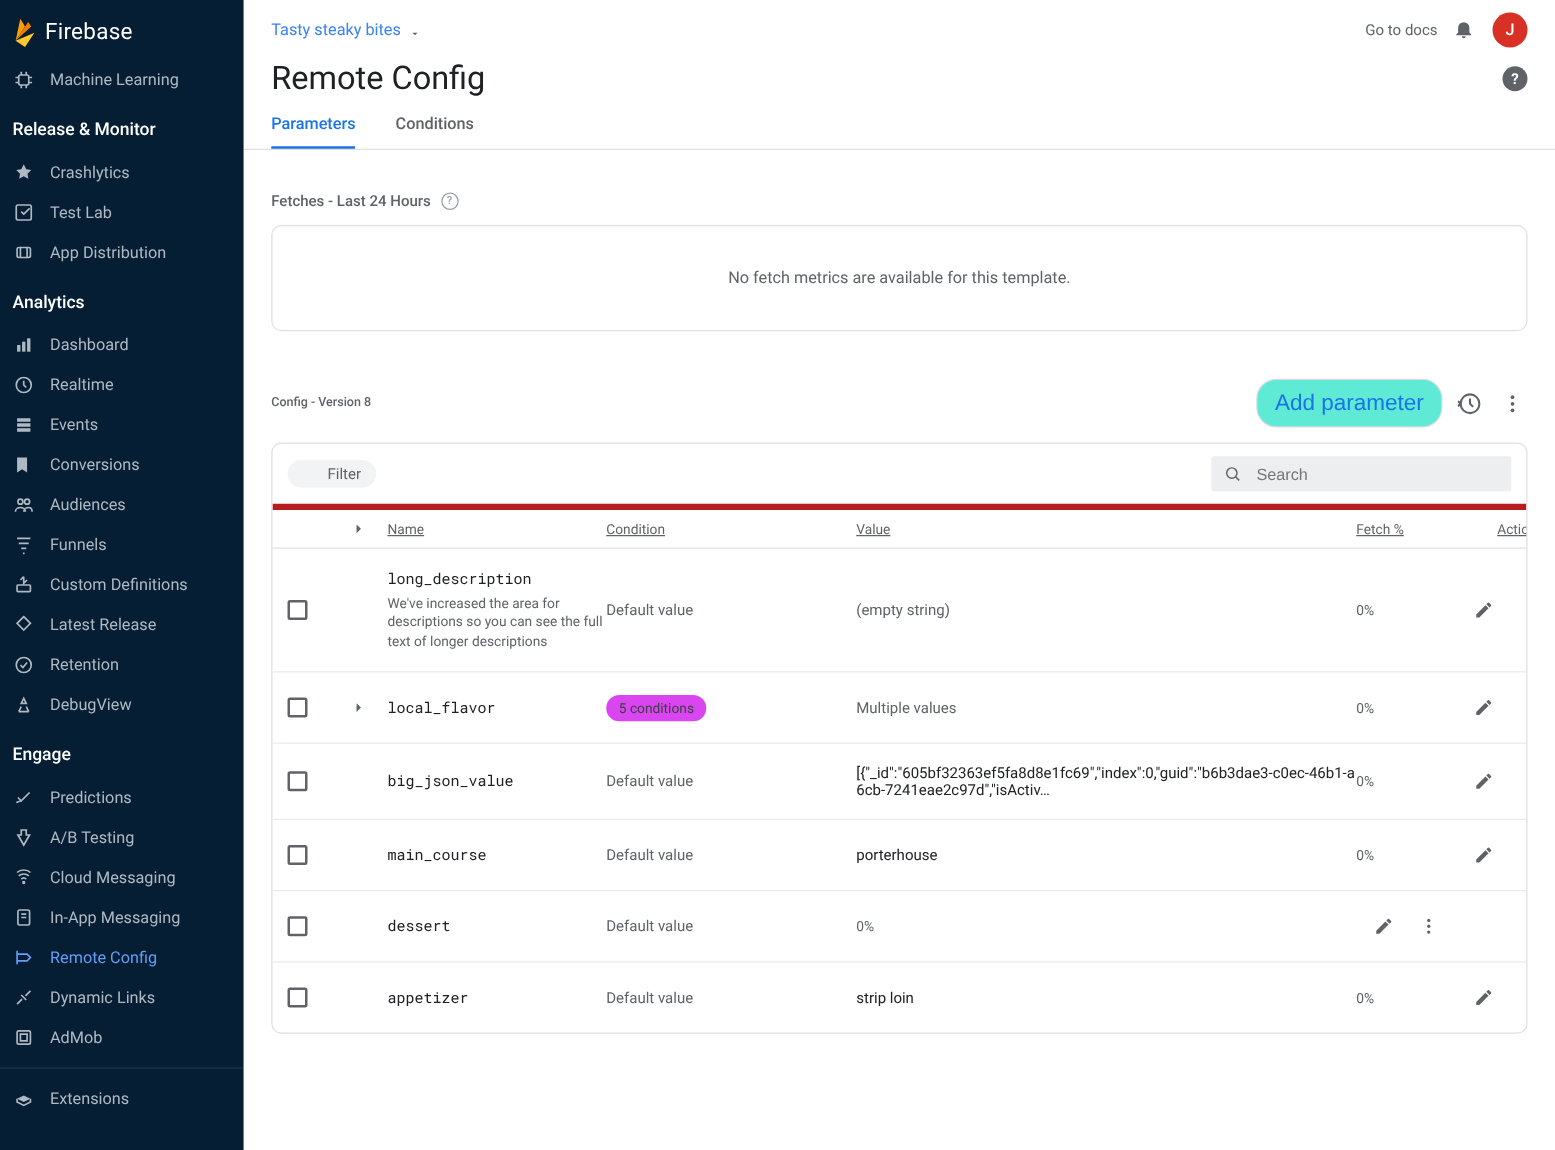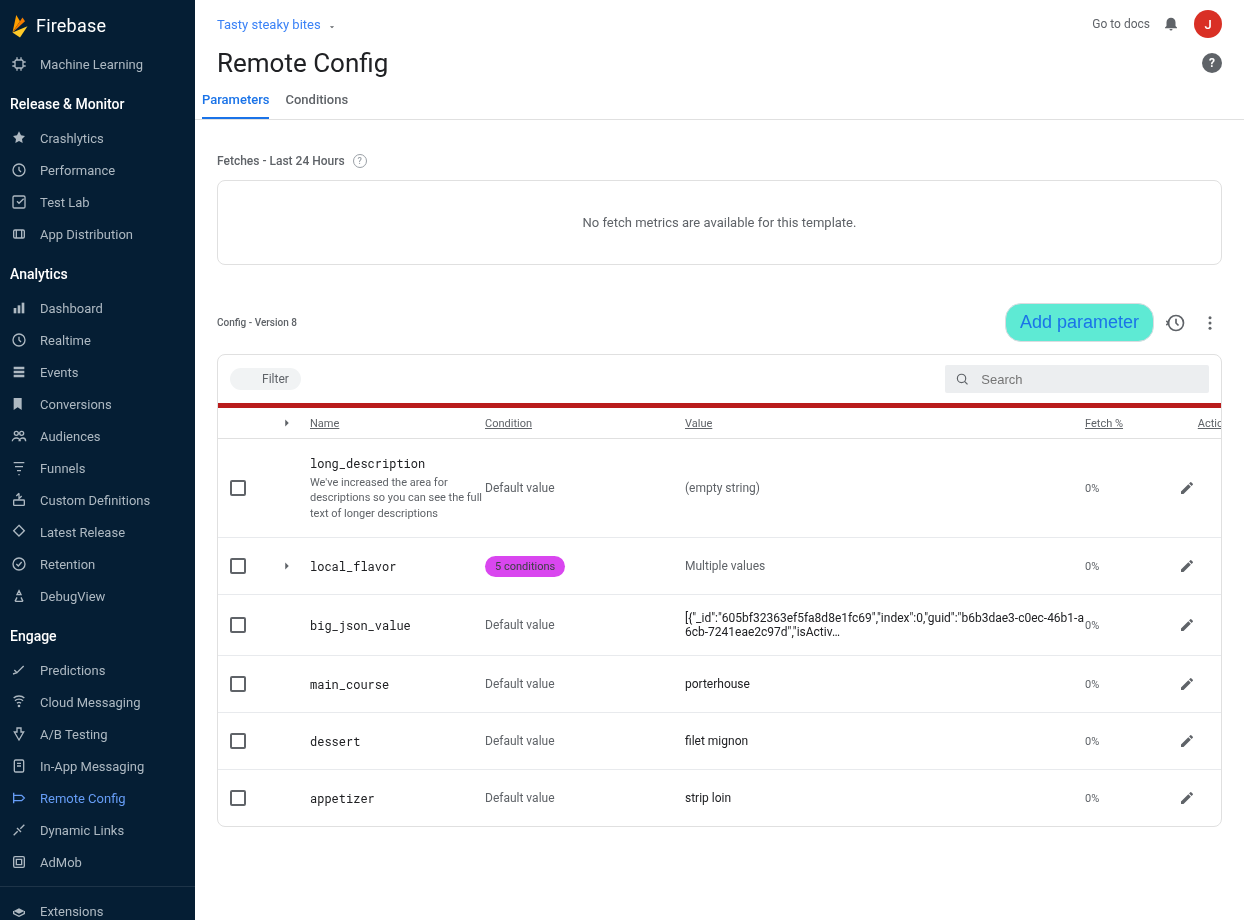--- a/index.html
+++ b/index.html
@@ -105,22 +105,22 @@
   width: 20px; height: 20px;
   border-radius: 50%;
   background: #5f6368;
   color: #fff;
   display:flex; align-items:center; justify-content:center;
   font-size: 12px; font-weight:700;
   cursor:pointer;
 }
 .tabs {
   display: flex;
-  gap: 16px;
-  padding: 14px 22px 0 7px;
+  gap: 32px;
+  padding: 14px 22px 0 22px;
   border-bottom: 1px solid #e0e0e0;
 }
 .tab {
   padding-bottom: 10px;
   color: #5f6368;
   font-size: 13px;
   font-weight: 500;
   cursor: pointer;
 }
 .tab.active {
@@ -175,21 +175,21 @@
 .filter-chip {
   display:flex; align-items:center; gap:6px;
   background:#f1f3f4; border-radius:16px;
   padding:4px 12px;
   color:#5f6368; font-size:12px;
   cursor:pointer;
 }
 .search-box {
   display:flex; align-items:center; gap:12px;
   background:#eceef0; border-radius:2px;
-  padding:6px 10px; width:264px;
+  padding:6px 10px; width:240px;
 }
 .search-box input {
   border:none; background:transparent; outline:none;
   font-size:13px; color:#3c4043; width:100%;
 }
 .table-head {
   display:grid;
   grid-template-columns: 50px 30px 175px 200px 400px 70px 80px;
   padding:8px 12px;
   border-top:5px solid #b91c1c;
@@ -256,29 +256,20 @@
         <span class="icon">
           <svg width="16" height="16" viewBox="0 0 24 24" fill="#aeb9c2">
             <path d="M12 2l3 6 6 1-4.5 4.5 1 6-5.5-3-5.5 3 1-6L3 9l6-1z"></path>
           </svg>
         </span>
         <span>Crashlytics</span>
       </div>
       <div class="sidebar-item">
         <span class="icon">
           <svg width="16" height="16" viewBox="0 0 24 24" fill="none" stroke="#aeb9c2" stroke-width="2">
-            <circle cx="12" cy="12" r="9"></circle>
-            <path d="M12 7v5l3 3"></path>
-          </svg>
-        </span>
-        <span>Performance</span>
-      </div>
-      <div class="sidebar-item">
-        <span class="icon">
-          <svg width="16" height="16" viewBox="0 0 24 24" fill="none" stroke="#aeb9c2" stroke-width="2">
             <path d="M9 11l3 3 7-7"></path>
             <rect x="3" y="3" width="18" height="18" rx="2"></rect>
           </svg>
         </span>
         <span>Test Lab</span>
       </div>
       <div class="sidebar-item">
         <span class="icon">
           <svg width="16" height="16" viewBox="0 0 24 24" fill="none" stroke="#aeb9c2" stroke-width="2">
             <rect x="4" y="6" width="16" height="12" rx="2"></rect>
@@ -387,33 +378,33 @@
           <svg width="16" height="16" viewBox="0 0 24 24" fill="none" stroke="#aeb9c2" stroke-width="2">
             <path d="M5 12l4 4 10-10"></path>
             <path d="M3 18l6-2"></path>
           </svg>
         </span>
         <span>Predictions</span>
       </div>
       <div class="sidebar-item">
         <span class="icon">
           <svg width="16" height="16" viewBox="0 0 24 24" fill="none" stroke="#aeb9c2" stroke-width="2">
+            <path d="M9 3v6H5l7 12 7-12h-4V3z"></path>
+          </svg>
+        </span>
+        <span>A/B Testing</span>
+      </div>
+      <div class="sidebar-item">
+        <span class="icon">
+          <svg width="16" height="16" viewBox="0 0 24 24" fill="none" stroke="#aeb9c2" stroke-width="2">
             <path d="M4 6c4-4 12-4 16 0M6 10c3-3 9-3 12 0M9 14c2-2 4-2 6 0"></path>
             <circle cx="12" cy="18" r="1" fill="#aeb9c2"></circle>
           </svg>
         </span>
         <span>Cloud Messaging</span>
-      </div>
-      <div class="sidebar-item">
-        <span class="icon">
-          <svg width="16" height="16" viewBox="0 0 24 24" fill="none" stroke="#aeb9c2" stroke-width="2">
-            <path d="M9 3v6H5l7 12 7-12h-4V3z"></path>
-          </svg>
-        </span>
-        <span>A/B Testing</span>
       </div>
       <div class="sidebar-item">
         <span class="icon">
           <svg width="16" height="16" viewBox="0 0 24 24" fill="none" stroke="#aeb9c2" stroke-width="2">
             <rect x="5" y="3" width="14" height="18" rx="2"></rect>
             <path d="M9 8h6M9 12h6"></path>
           </svg>
         </span>
         <span>In-App Messaging</span>
       </div>
@@ -663,21 +654,20 @@
           </div>
           <div class="table-row">
             <div>
               <div class="checkbox"></div>
             </div>
             <div></div>
             <div>
               <div class="param-name">dessert</div>
             </div>
             <div><span class="condition-text">Default value</span></div>
-            <div class="value-text ">filet mignon</div>
             <div class="fetch-pct">0%</div>
             <div class="row-actions">
               <span class="icon-btn">
                 <svg width="16" height="16" viewBox="0 0 24 24" fill="#5f6368">
                   <path d="M3 17.25V21h3.75l11-11-3.75-3.75-11 11zM20.7 7.05a1 1 0 000-1.4l-2.35-2.35a1 1 0 00-1.4 0L15.1 5.15l3.75 3.75 1.85-1.85z"></path>
                 </svg>
               </span>
               <span class="icon-btn">
                 <svg width="16" height="16" viewBox="0 0 24 24" fill="#5f6368">
                   <circle cx="12" cy="5" r="2"></circle>

